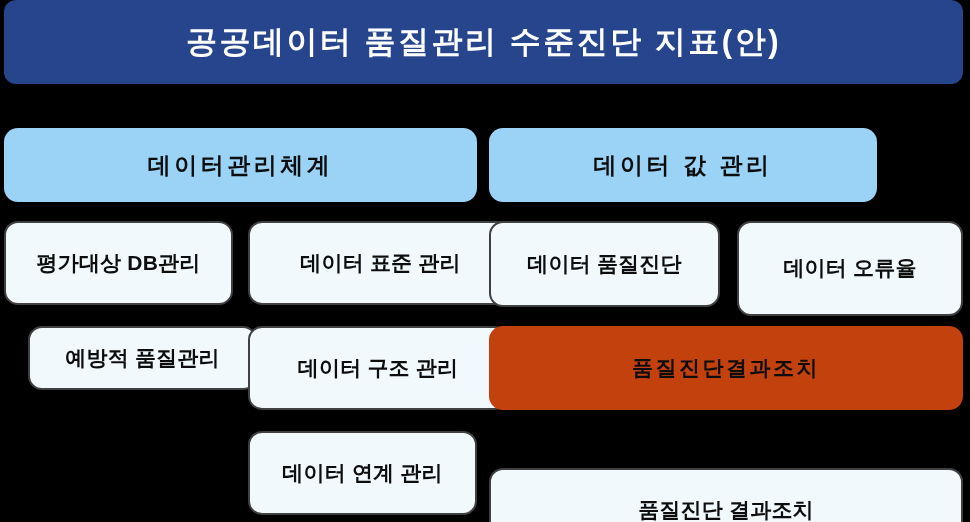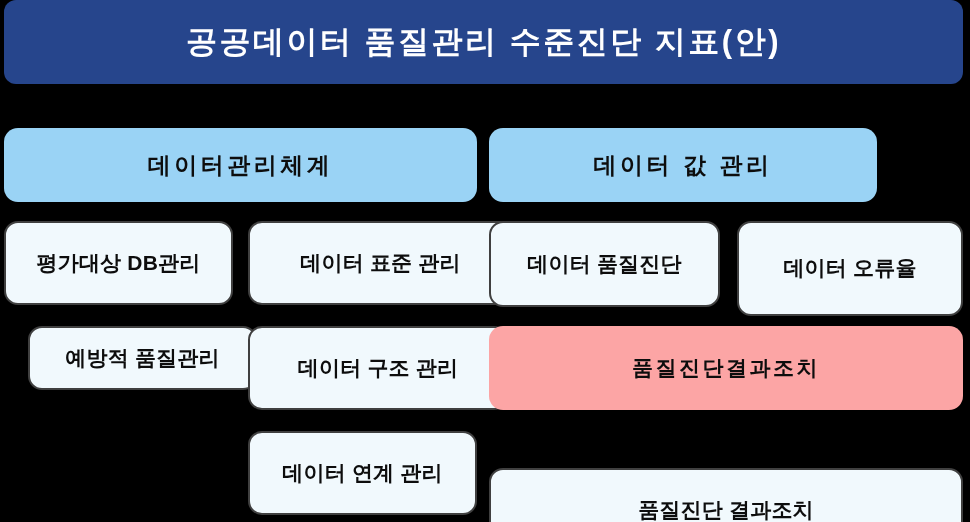--- a/index.html
+++ b/index.html
@@ -64,21 +64,21 @@
     background: #9ad3f5;
     border: none;
   }
   .node.group .node-label {
     font-size: 23px;
     letter-spacing: 3.5px;
   }
 
   
   .node.filled {
-    background: #fca5a5;
+    background: #c2410c;
     border: none;
     justify-content: center;
   }
   .node.filled .node-label {
     font-size: 21px;
     letter-spacing: 2.5px;
   }
 
   
   .node.plain {

